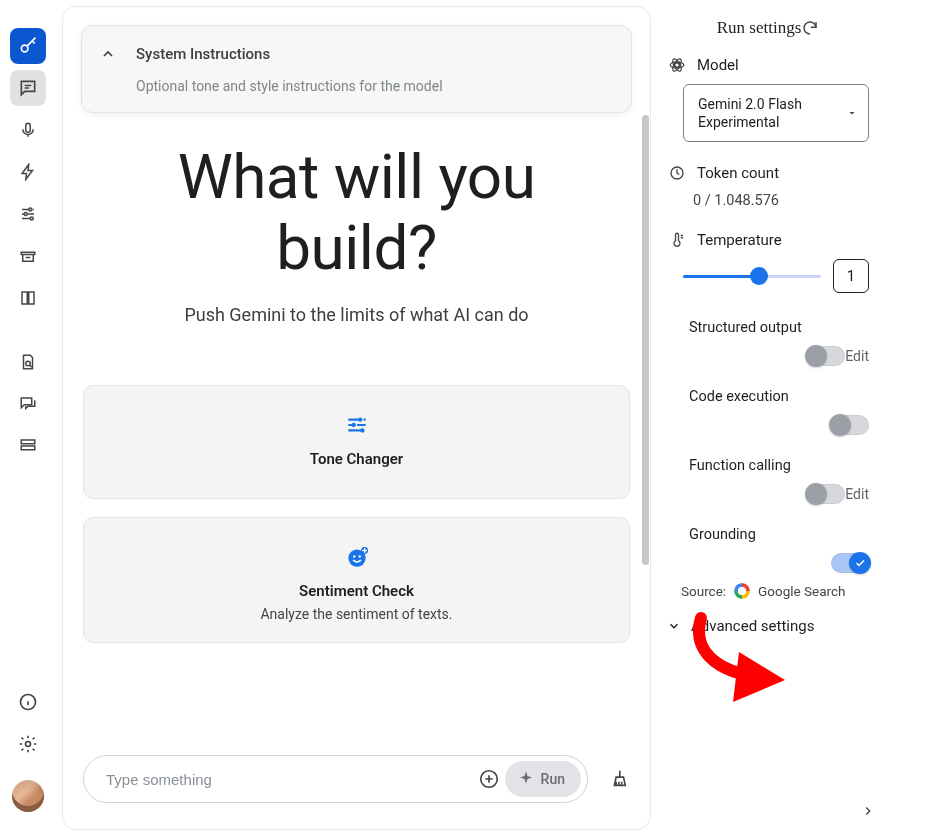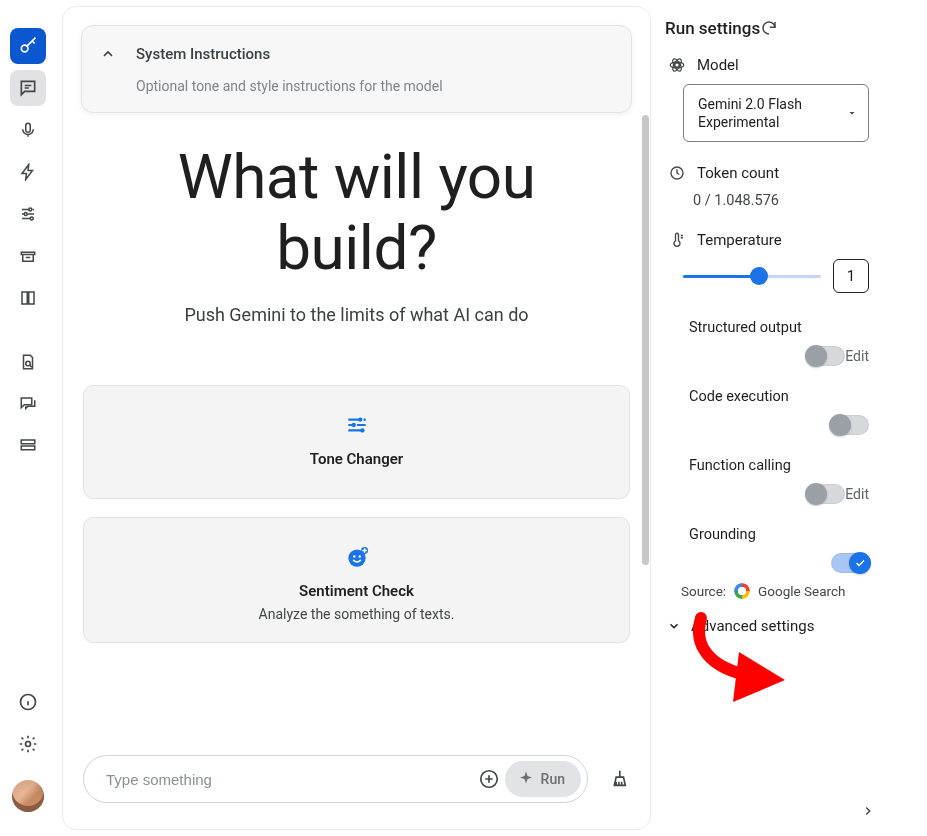--- a/index.html
+++ b/index.html
@@ -175,23 +175,24 @@
   
   .settings {
     width: 222px;
     flex: 0 0 222px;
     padding: 18px 8px 10px 6px;
     position: relative;
     font-size: 14.5px;
     color: #1f1f1f;
   }
   .sett-header {
-    display:flex; justify-content:flex-start; align-items:center;
+    display:flex; justify-content:center; align-items:center;
     font-size: 17px; font-weight: 500; margin-bottom: 18px;
     padding-right: 2px;
+    font-family: Liberation Serif, serif;
   }
   .sett-label-row {
     display:flex; align-items:center; gap:10px; color:#1f1f1f;
     margin: 6px 0 10px 2px; font-size: 15px;
   }
   .sett-label-row .ic { color:#444746; width:20px; display:flex; justify-content:center;}
   .model-select {
     border:1px solid #7a7d82; border-radius:6px;
     padding:10px 34px 10px 14px;
     font-size:14px; line-height:1.3;
@@ -401,21 +402,21 @@
           <svg width="26" height="26" viewBox="0 0 24 24" fill="currentColor">
               <circle cx="12" cy="13" r="8"></circle>
               <circle cx="9.5" cy="11.5" r="1.1" fill="#fff"></circle>
               <circle cx="14.5" cy="11.5" r="1.1" fill="#fff"></circle>
               <path d="M8.8 15.2c1 .9 2 1.4 3.2 1.4s2.2-.5 3.2-1.4" stroke="#fff" stroke-width="1.5" fill="none" stroke-linecap="round"></path>
               <circle cx="19" cy="6" r="3.2" fill="#1a73e8"></circle>
               <path d="M19 4.4v3.2M17.4 6h3.2" stroke="#fff" stroke-width="1.4" stroke-linecap="round"></path>
             </svg>
         </div>
         <div class="title">Sentiment Check</div>
-        <div class="desc">Analyze the something of texts.</div>
+        <div class="desc">Analyze the sentiment of texts.</div>
       </div>
     </div>
 
     <div class="main-scrollbar">
       <div class="main-scroll-thumb"></div>
     </div>
 
     <div class="prompt-row">
       <div class="prompt-input">
         <input type="text" placeholder="Type something" style="">

